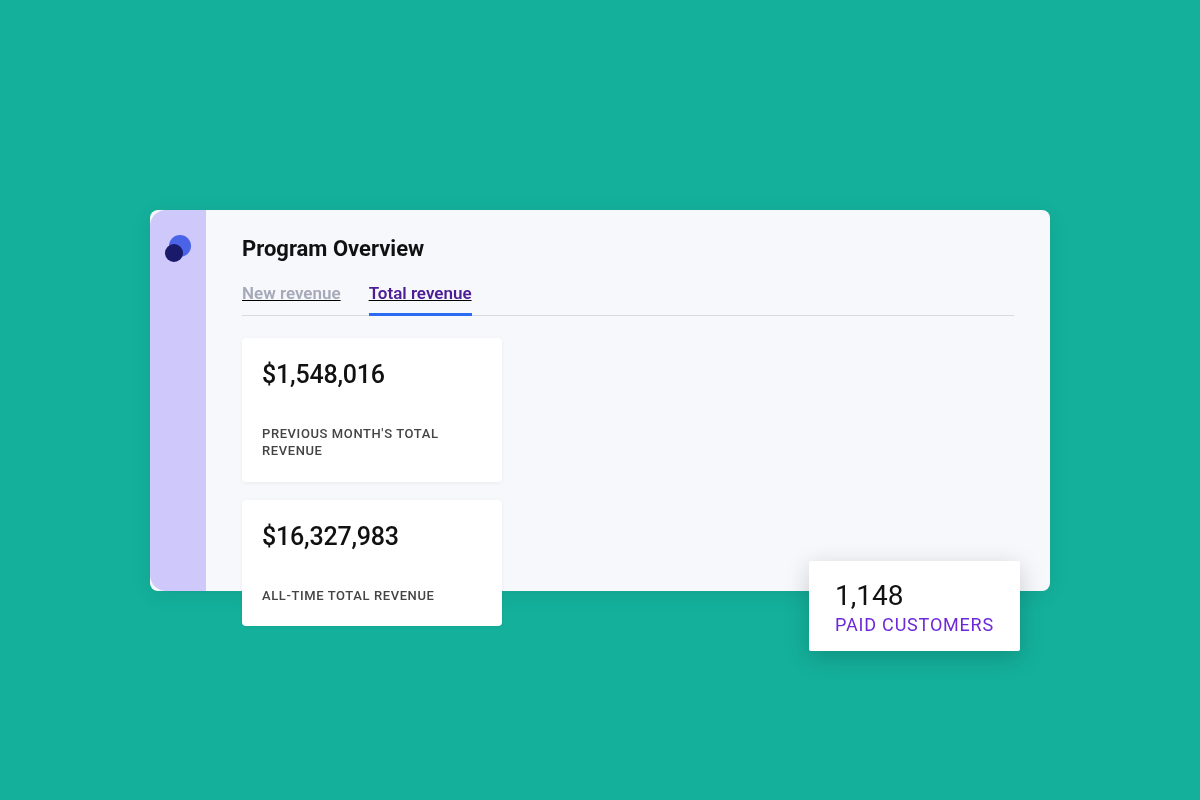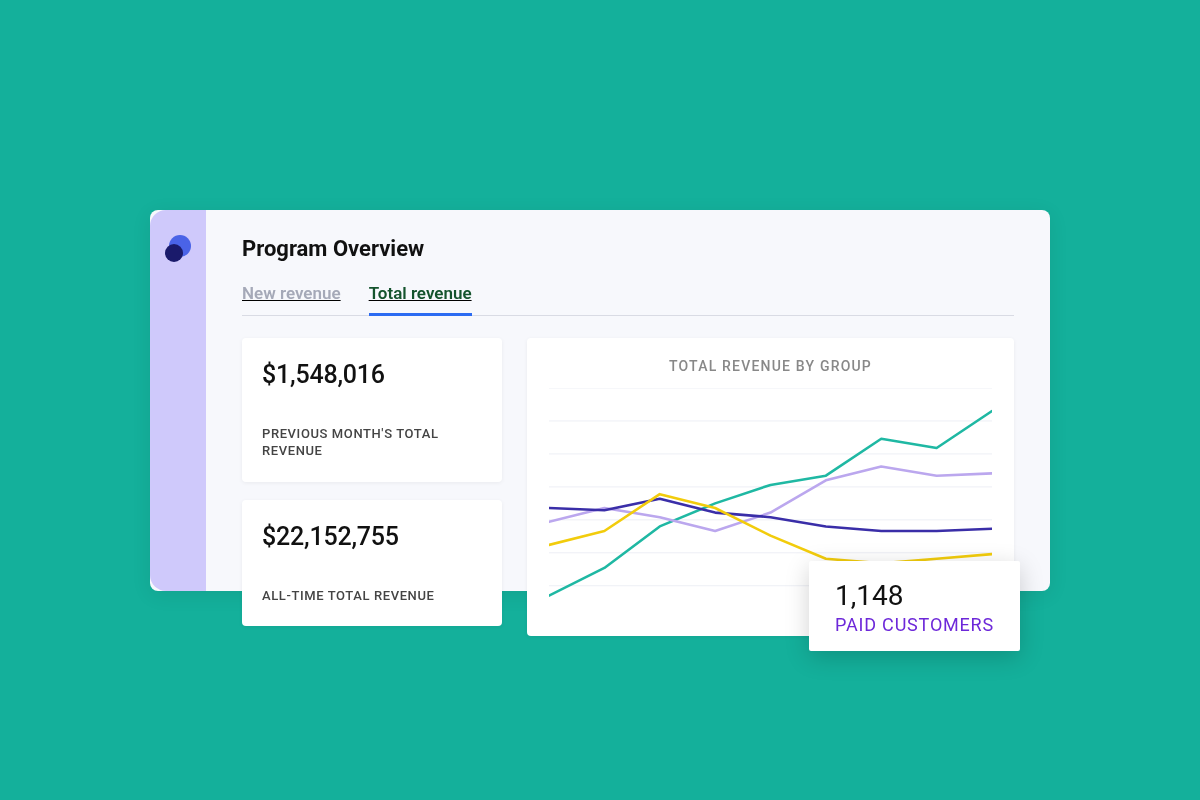--- a/index.html
+++ b/index.html
@@ -56,21 +56,21 @@
   }
   .tab {
     padding-bottom: 10px;
     font-size: 17px;
     font-weight: 600;
     cursor: pointer;
     color: #a5a9b8;
     margin-bottom: -1px;
   }
   .tab.active {
-    color: #14532d;
+    color: #4c1d95;
     border-bottom: 3px solid #2b6bf2;
   }
   .content-row {
     display: flex;
     gap: 25px;
   }
   .stat-col {
     width: 260px;
     display: flex;
     flex-direction: column;
@@ -166,44 +166,25 @@
     </div>
 
     <div class="content-row">
 
       <div class="stat-col">
         <div class="stat-card">
           <div class="stat-value">$1,548,016</div>
           <div class="stat-label">PREVIOUS MONTH'S TOTAL REVENUE</div>
         </div>
         <div class="stat-card">
-          <div class="stat-value">$22,152,755</div>
+          <div class="stat-value">$16,327,983</div>
           <div class="stat-label">ALL-TIME TOTAL REVENUE</div>
         </div>
       </div>
 
-      <div class="chart-card">
-        <div class="chart-title">TOTAL REVENUE BY GROUP</div>
-        <div class="chart-area">
-          <svg id="chart-svg" viewBox="0 0 480 250" preserveAspectRatio="none">
-              <line x1="0" y1="0" x2="480" y2="0" stroke="#eceef4" stroke-width="1"></line>
-              <line x1="0" y1="35.714285714285715" x2="480" y2="35.714285714285715" stroke="#eceef4" stroke-width="1"></line>
-              <line x1="0" y1="71.42857142857143" x2="480" y2="71.42857142857143" stroke="#eceef4" stroke-width="1"></line>
-              <line x1="0" y1="107.14285714285714" x2="480" y2="107.14285714285714" stroke="#eceef4" stroke-width="1"></line>
-              <line x1="0" y1="142.85714285714286" x2="480" y2="142.85714285714286" stroke="#eceef4" stroke-width="1"></line>
-              <line x1="0" y1="178.57142857142858" x2="480" y2="178.57142857142858" stroke="#eceef4" stroke-width="1"></line>
-              <line x1="0" y1="214.28571428571428" x2="480" y2="214.28571428571428" stroke="#eceef4" stroke-width="1"></line>
-              <line x1="0" y1="250" x2="480" y2="250" stroke="#eceef4" stroke-width="1"></line>
-              <path d="M0.0 225.0 L60.0 195.0 L120.0 150.0 L180.0 125.0 L240.0 105.0 L300.0 95.0 L360.0 55.0 L420.0 65.0 L480.0 25.0 " fill="none" stroke="#1fb8a3" stroke-width="2.8" stroke-linejoin="round" stroke-linecap="round"></path>
-              <path d="M0.0 145.0 L60.0 130.0 L120.0 140.0 L180.0 155.0 L240.0 135.0 L300.0 100.0 L360.0 85.0 L420.0 95.0 L480.0 92.5 " fill="none" stroke="#bba7ee" stroke-width="2.8" stroke-linejoin="round" stroke-linecap="round"></path>
-              <path d="M0.0 130.0 L60.0 132.5 L120.0 120.0 L180.0 135.0 L240.0 140.0 L300.0 150.0 L360.0 155.0 L420.0 155.0 L480.0 152.5 " fill="none" stroke="#3a2ea8" stroke-width="2.8" stroke-linejoin="round" stroke-linecap="round"></path>
-              <path d="M0.0 170.0 L60.0 155.0 L120.0 115.0 L180.0 130.0 L240.0 160.0 L300.0 185.0 L360.0 190.0 L420.0 185.0 L480.0 180.0 " fill="none" stroke="#f2cc0c" stroke-width="2.8" stroke-linejoin="round" stroke-linecap="round"></path>
-            </svg>
-        </div>
-      </div>
 
     </div>
 
     <div class="callout">
       <div class="callout-value">1,148</div>
       <div class="callout-label">PAID CUSTOMERS</div>
     </div>
 
   </div>
 </div>

